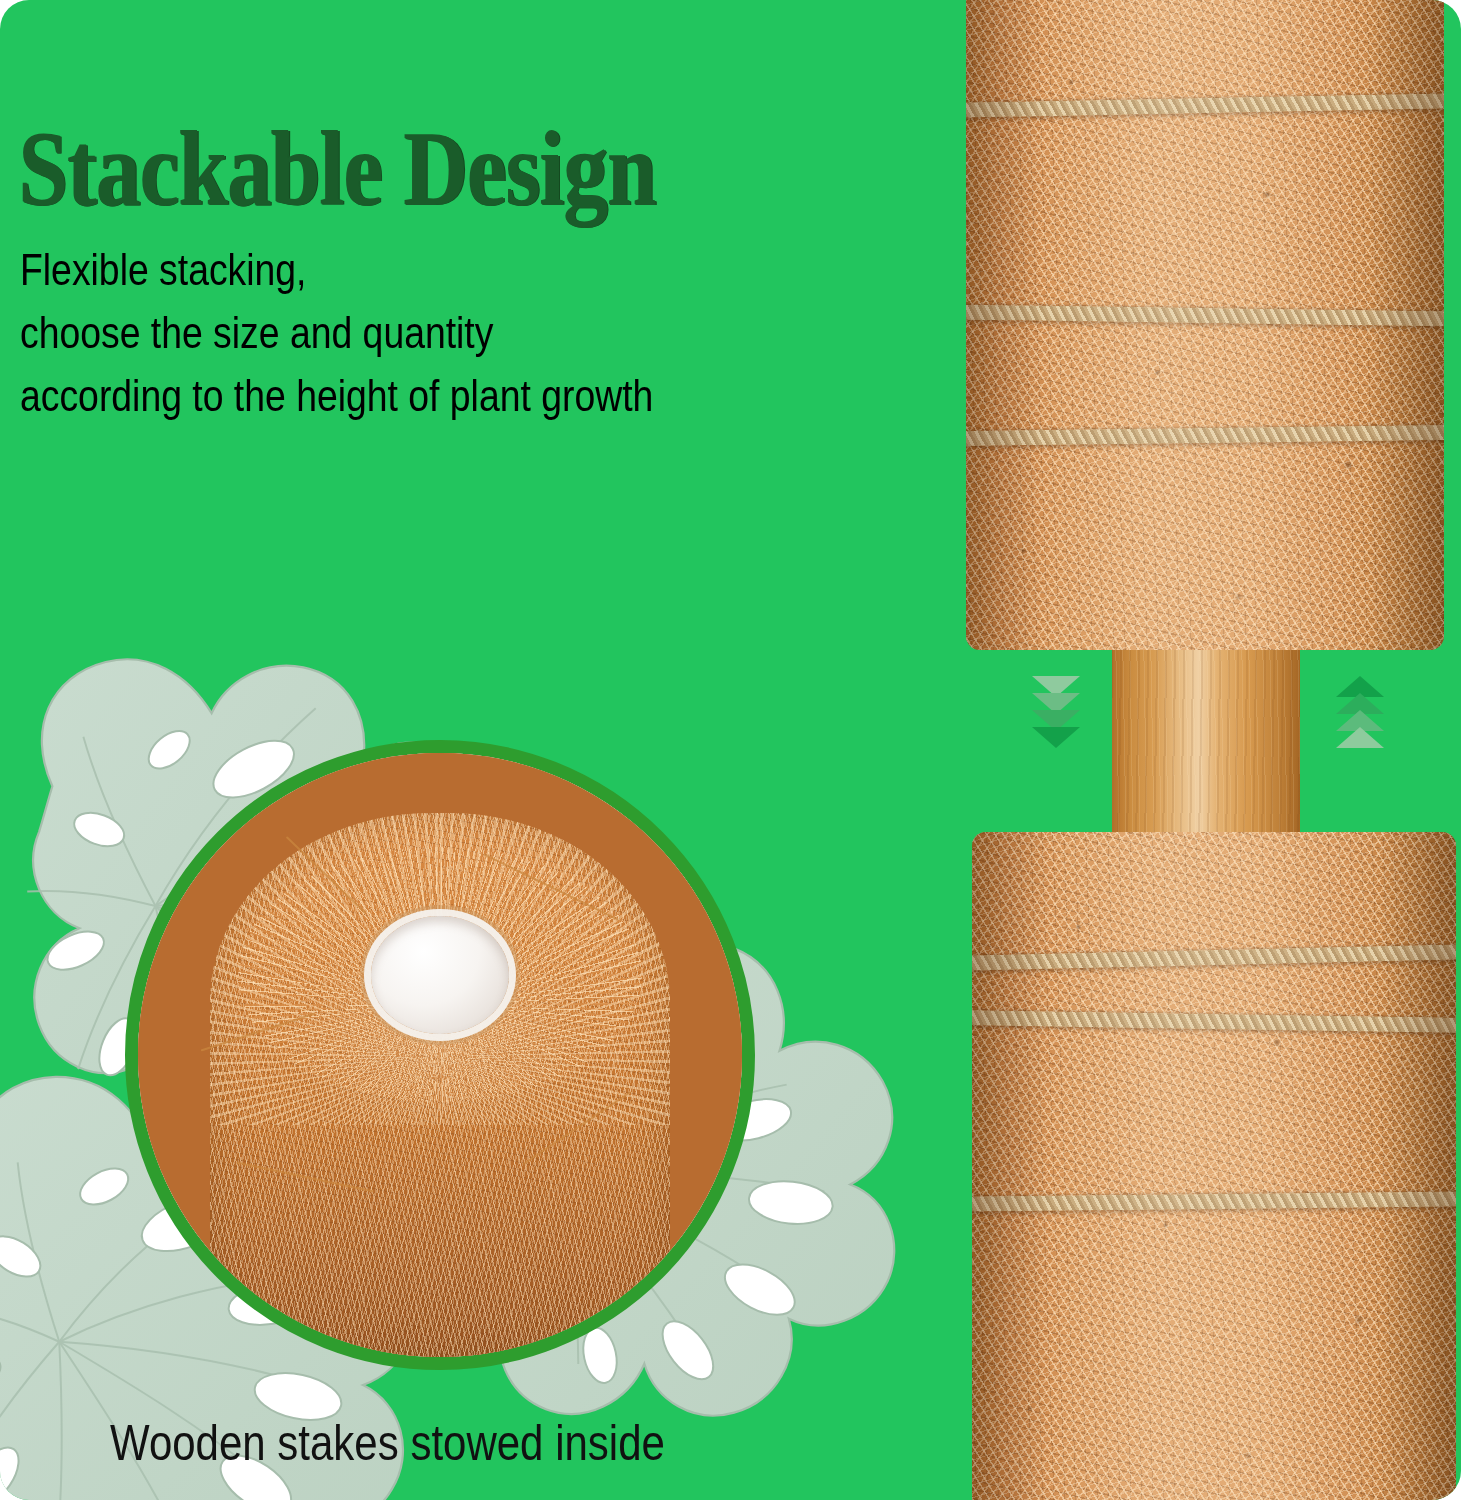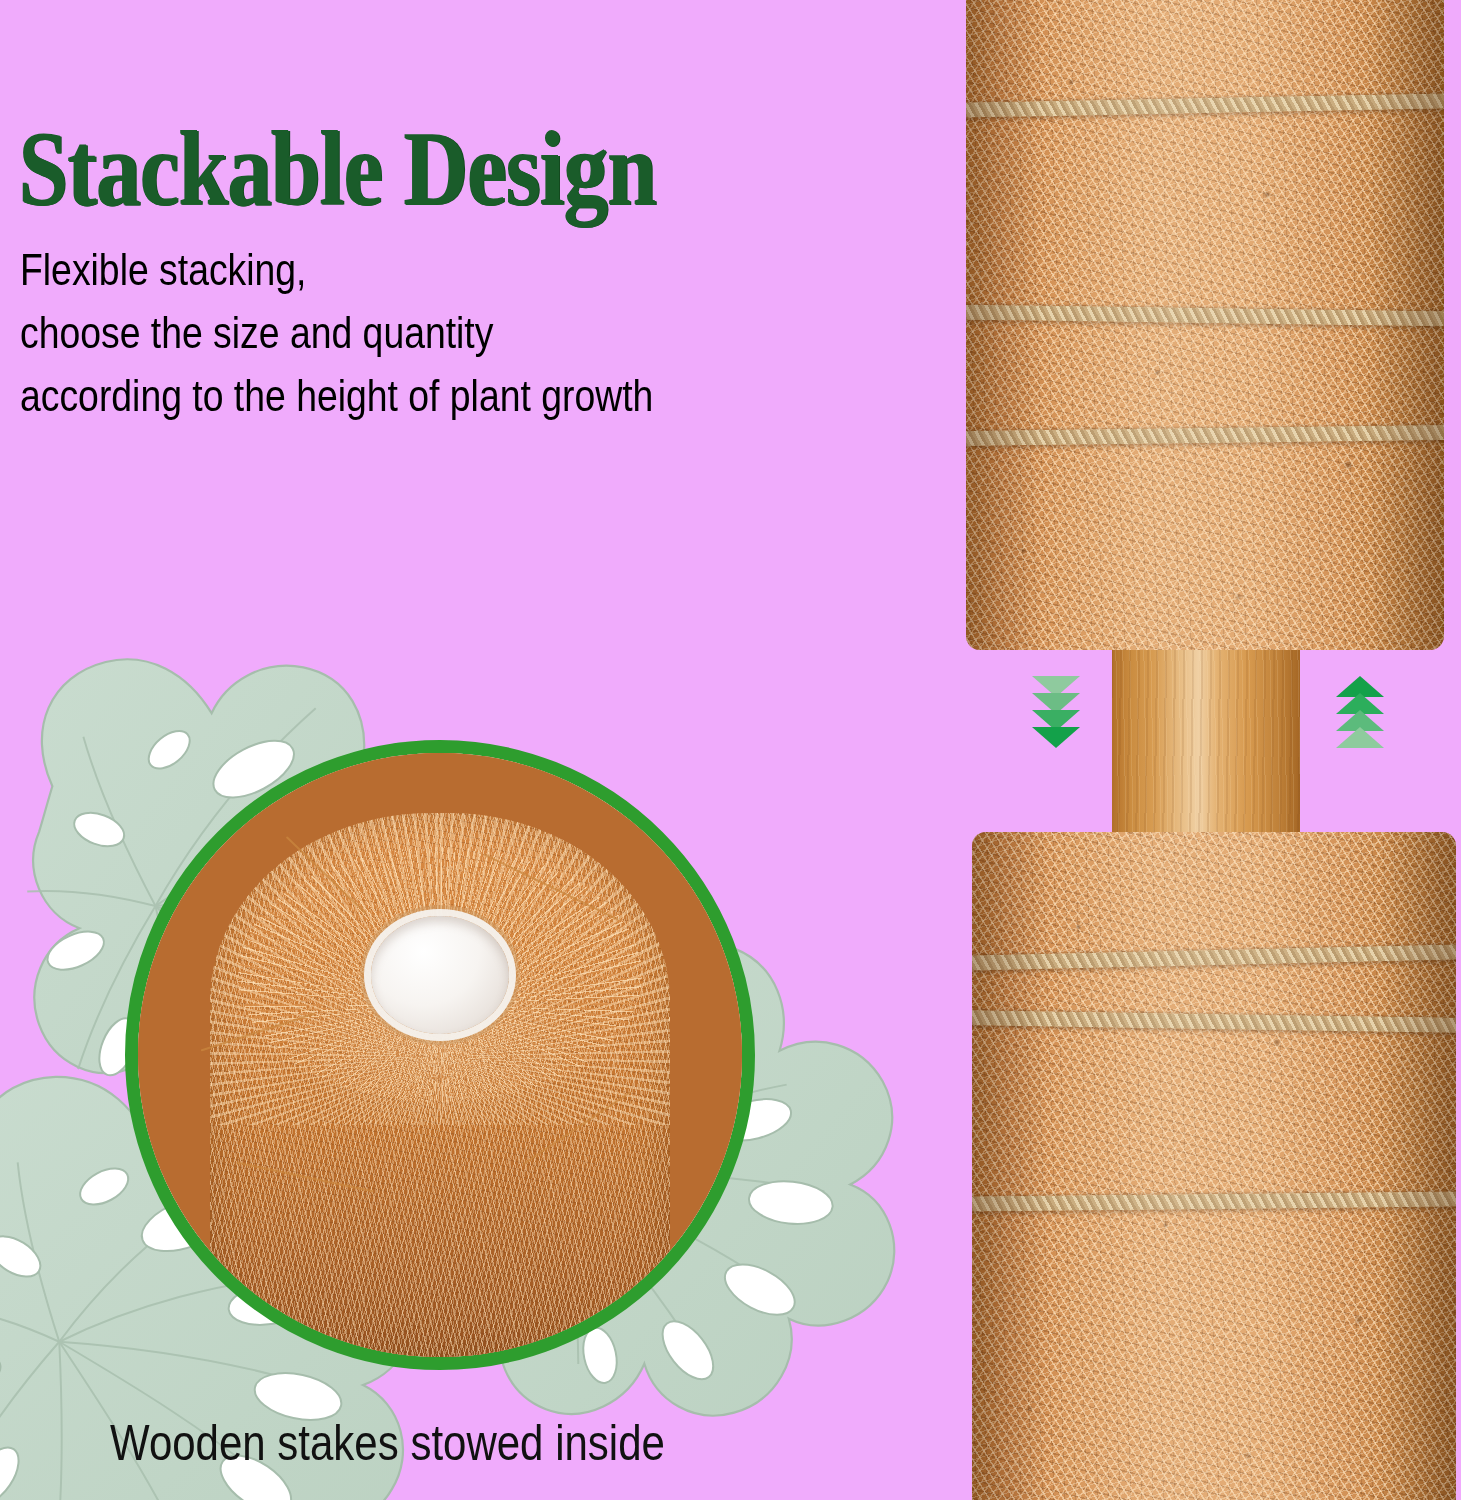--- a/index.html
+++ b/index.html
@@ -4,21 +4,21 @@
 <title>Stackable Design</title>
 <style>
   html,body{margin:0;padding:0;}
   body{
     width:1461px;height:1500px;
     background:#ffffff;
     font-family:"Liberation Sans", sans-serif;
     overflow:hidden;
     position:relative;
   }
-  .stage{position:absolute;inset:0;width:1461px;height:1500px;overflow:hidden;background:#f0abfc;}
+  .stage{position:absolute;inset:0;width:1461px;height:1500px;overflow:hidden;background:#22c55e;border-radius:29px;}
 
   
   .headline{
     position:absolute;left:18px;top:52px;
     font-family:"Liberation Serif", serif;
     font-weight:700;
     font-size:96px;
     line-height:1.0;
     letter-spacing:-1px;
     color:#1a5c2a;

